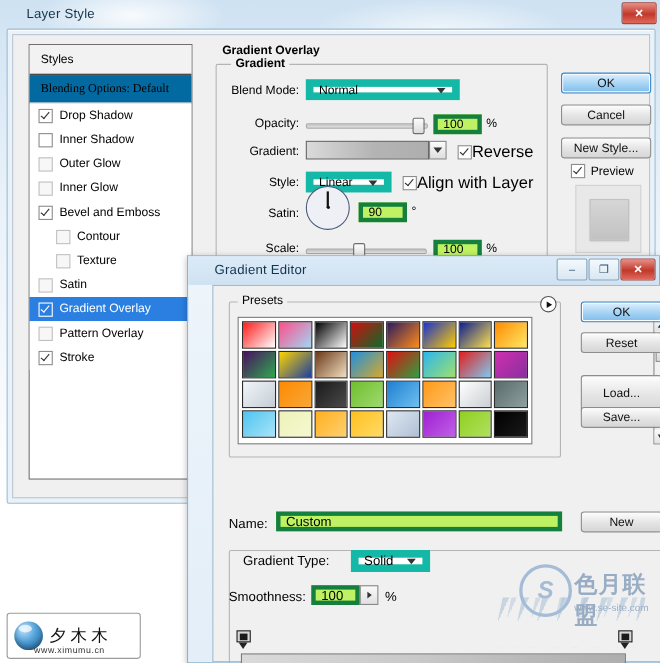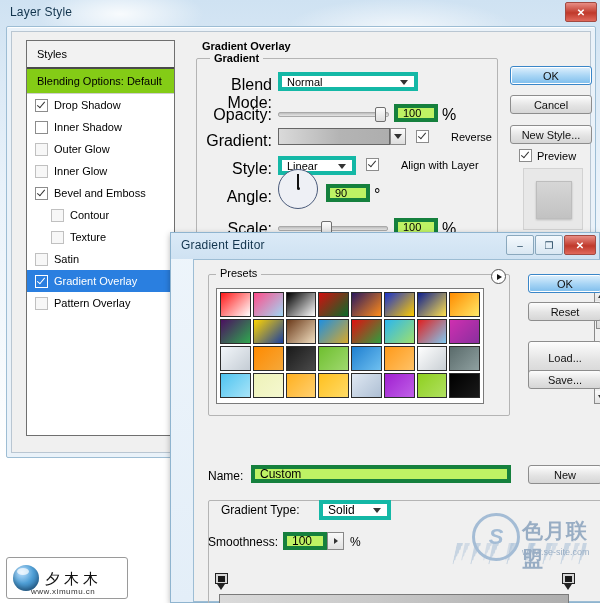--- a/index.html
+++ b/index.html
@@ -22,21 +22,21 @@
 
   
   .win{position:absolute;box-sizing:border-box;}
   .win-frame{
     border:1px solid #8fb4cf;
     background:linear-gradient(180deg,#eef5fb 0%,#e3eef8 100%);
     box-shadow:0 2px 6px rgba(0,0,0,.28);
   }
   .titlebar{height:26px;position:relative;}
   .title-text{
-    position:absolute;left:10px;top:5px;font-size:12px;color:#12344d;
+    position:absolute;left:24px;top:5px;font-size:12px;color:#12344d;
     letter-spacing:.2px;
   }
   .winbtns{position:absolute;right:3px;top:2px;display:flex;gap:1px;}
   .wbtn{
     width:26px;height:18px;border:1px solid #8aa8bd;border-radius:2px;
     background:linear-gradient(180deg,#f4f9fd,#d9e7f2);
     display:flex;align-items:center;justify-content:center;color:#2b4d66;font-size:10px;
   }
   .wbtn.close{
     width:30px;border:1px solid #a24a42;
@@ -58,22 +58,22 @@
   
   .styles-panel{
     position:absolute;left:14px;top:8px;width:147px;height:394px;
     background:#fff;border:1px solid #6f6f6f;
   }
   .styles-head{
     height:26px;border-bottom:2px solid #4a4a4a;background:#f2f2f2;
     display:flex;align-items:center;padding-left:10px;font-size:11px;
   }
   .styles-sub{
-    height:24px;border-bottom:1px solid #cfcfcf;background:#84cc16;
-    display:flex;align-items:center;padding-left:10px;font-size:11px;
+    height:24px;border-bottom:1px solid #cfcfcf;background:#0369a1;
+    display:flex;align-items:center;padding-left:10px;font-size:11px;font-family:Liberation Serif, serif;
   }
   .style-row{
     height:22px;display:flex;align-items:center;padding-left:8px;font-size:11px;gap:6px;
     background:#fff;
   }
   .style-row.indent{padding-left:24px;}
   .style-row.sel{background:#2a7fe0;color:#fff;}
   .cb{
     width:11px;height:11px;border:1px solid #8c8c8c;background:#fff;
     display:inline-block;position:relative;flex:0 0 auto;
@@ -112,27 +112,27 @@
     background:linear-gradient(180deg,#d6d6d6,#c2c2c2);
     border:1px solid #bdbdbd;box-shadow:0 1px 2px rgba(0,0,0,.2);
   }
 
   
   .go-panel{position:absolute;left:180px;top:8px;width:310px;height:210px;}
   .grp-title{
     position:absolute;font-size:11px;font-weight:bold;background:#f0f0f0;padding:0 4px;
   }
   .grp-box{position:absolute;border:1px solid #b4b4b4;border-radius:2px;}
-  .lbl{position:absolute;font-size:16px;text-align:right;}
+  .lbl{position:absolute;font-size:11px;text-align:right;}
   .field{
     position:absolute;box-sizing:border-box;background:#bef264;border:4px solid #15803d;
     font-size:11px;display:flex;align-items:center;padding-left:5px;
   }
   .combo{
-    position:absolute;box-sizing:border-box;background:#fff;border:4px solid #14b8a6;
+    position:absolute;box-sizing:border-box;background:#fff;border:7px solid #14b8a6;
     font-size:11px;display:flex;align-items:center;padding-left:5px;
   }
   .combo .arrow{
     position:absolute;right:6px;top:50%;margin-top:-2px;
     width:0;height:0;border-left:4px solid transparent;border-right:4px solid transparent;border-top:5px solid #333;
   }
   .slider{position:absolute;height:3px;background:linear-gradient(180deg,#bdbdbd,#e6e6e6);border:1px solid #a9a9a9;border-radius:2px;}
   .thumb{
     position:absolute;width:9px;height:13px;border:1px solid #6f6f6f;border-radius:2px;
     background:linear-gradient(180deg,#fcfcfc,#dcdcdc);
@@ -142,21 +142,21 @@
     background:linear-gradient(90deg,#dadada 0%,#b4b4b4 55%,#aeaeae 100%);
   }
   .gradbar-btn{
     position:absolute;box-sizing:border-box;border:1px solid #888;
     background:linear-gradient(180deg,#fbfbfb,#dedede);
     display:flex;align-items:center;justify-content:center;
   }
   .gradbar-btn .arrow{
     width:0;height:0;border-left:4px solid transparent;border-right:4px solid transparent;border-top:5px solid #333;
   }
-  .chk-inline{position:absolute;display:flex;align-items:center;gap:22px;font-size:11px;}
+  .chk-inline{position:absolute;display:flex;align-items:center;gap:0;font-size:15px;}
   .dial{
     position:absolute;width:38px;height:38px;border-radius:50%;
     border:1.5px solid #4a5a7a;background:#eef0f5;
   }
   .dial .needle{
     position:absolute;left:50%;top:4px;width:1.5px;height:15px;background:#111;margin-left:-.75px;
   }
   .dial .dot{
     position:absolute;left:50%;top:17px;width:3px;height:3px;background:#111;border-radius:50%;margin-left:-1.5px;
   }
@@ -328,20 +328,24 @@
           <span>Satin</span>
         </div>
         <div class="style-row sel">
           <span class="cb on"></span>
           <span>Gradient Overlay</span>
         </div>
         <div class="style-row">
           <span class="cb dim"></span>
           <span>Pattern Overlay</span>
         </div>
+        <div class="style-row">
+          <span class="cb on"></span>
+          <span>Stroke</span>
+        </div>
       </div>
 
       <div class="go-panel">
         <div class="grp-title" style="left:6px;top:0px;">Gradient Overlay</div>
         <div class="grp-box" style="left:4px;top:18px;width:300px;height:188px;"></div>
         <div class="grp-title" style="left:18px;top:12px;">Gradient</div>
 
         <div class="lbl" style="left:4px;top:36px;width:76px;">Blend Mode:</div>
         <div class="combo" style="left:86px;top:32px;width:140px;height:19px;">
           <span>Normal</span>
@@ -367,21 +371,21 @@
         <div class="lbl" style="left:4px;top:120px;width:76px;">Style:</div>
         <div class="combo" style="left:86px;top:116px;width:78px;height:19px;">
           <span>Linear</span>
           <span class="arrow"></span>
         </div>
         <div class="chk-inline" style="left:174px;top:118px;">
           <span class="cb on"></span>
           <span>Align with Layer</span>
         </div>
 
-        <div class="lbl" style="left:4px;top:148px;width:76px;">Angle:</div>
+        <div class="lbl" style="left:4px;top:148px;width:76px;">Satin:</div>
         <div class="dial" style="left:86px;top:129px;">
           <span class="needle"></span>
           <span class="dot"></span>
         </div>
         <div class="field" style="left:134px;top:144px;width:44px;height:18px;">90</div>
         <div class="lbl" style="left:182px;top:146px;width:14px;text-align:left;">°</div>
 
         <div class="lbl" style="left:4px;top:180px;width:76px;">Scale:</div>
         <div class="slider" style="left:86px;top:186px;width:108px;"></div>
         <div class="thumb" style="left:129px;top:181px;"></div>

